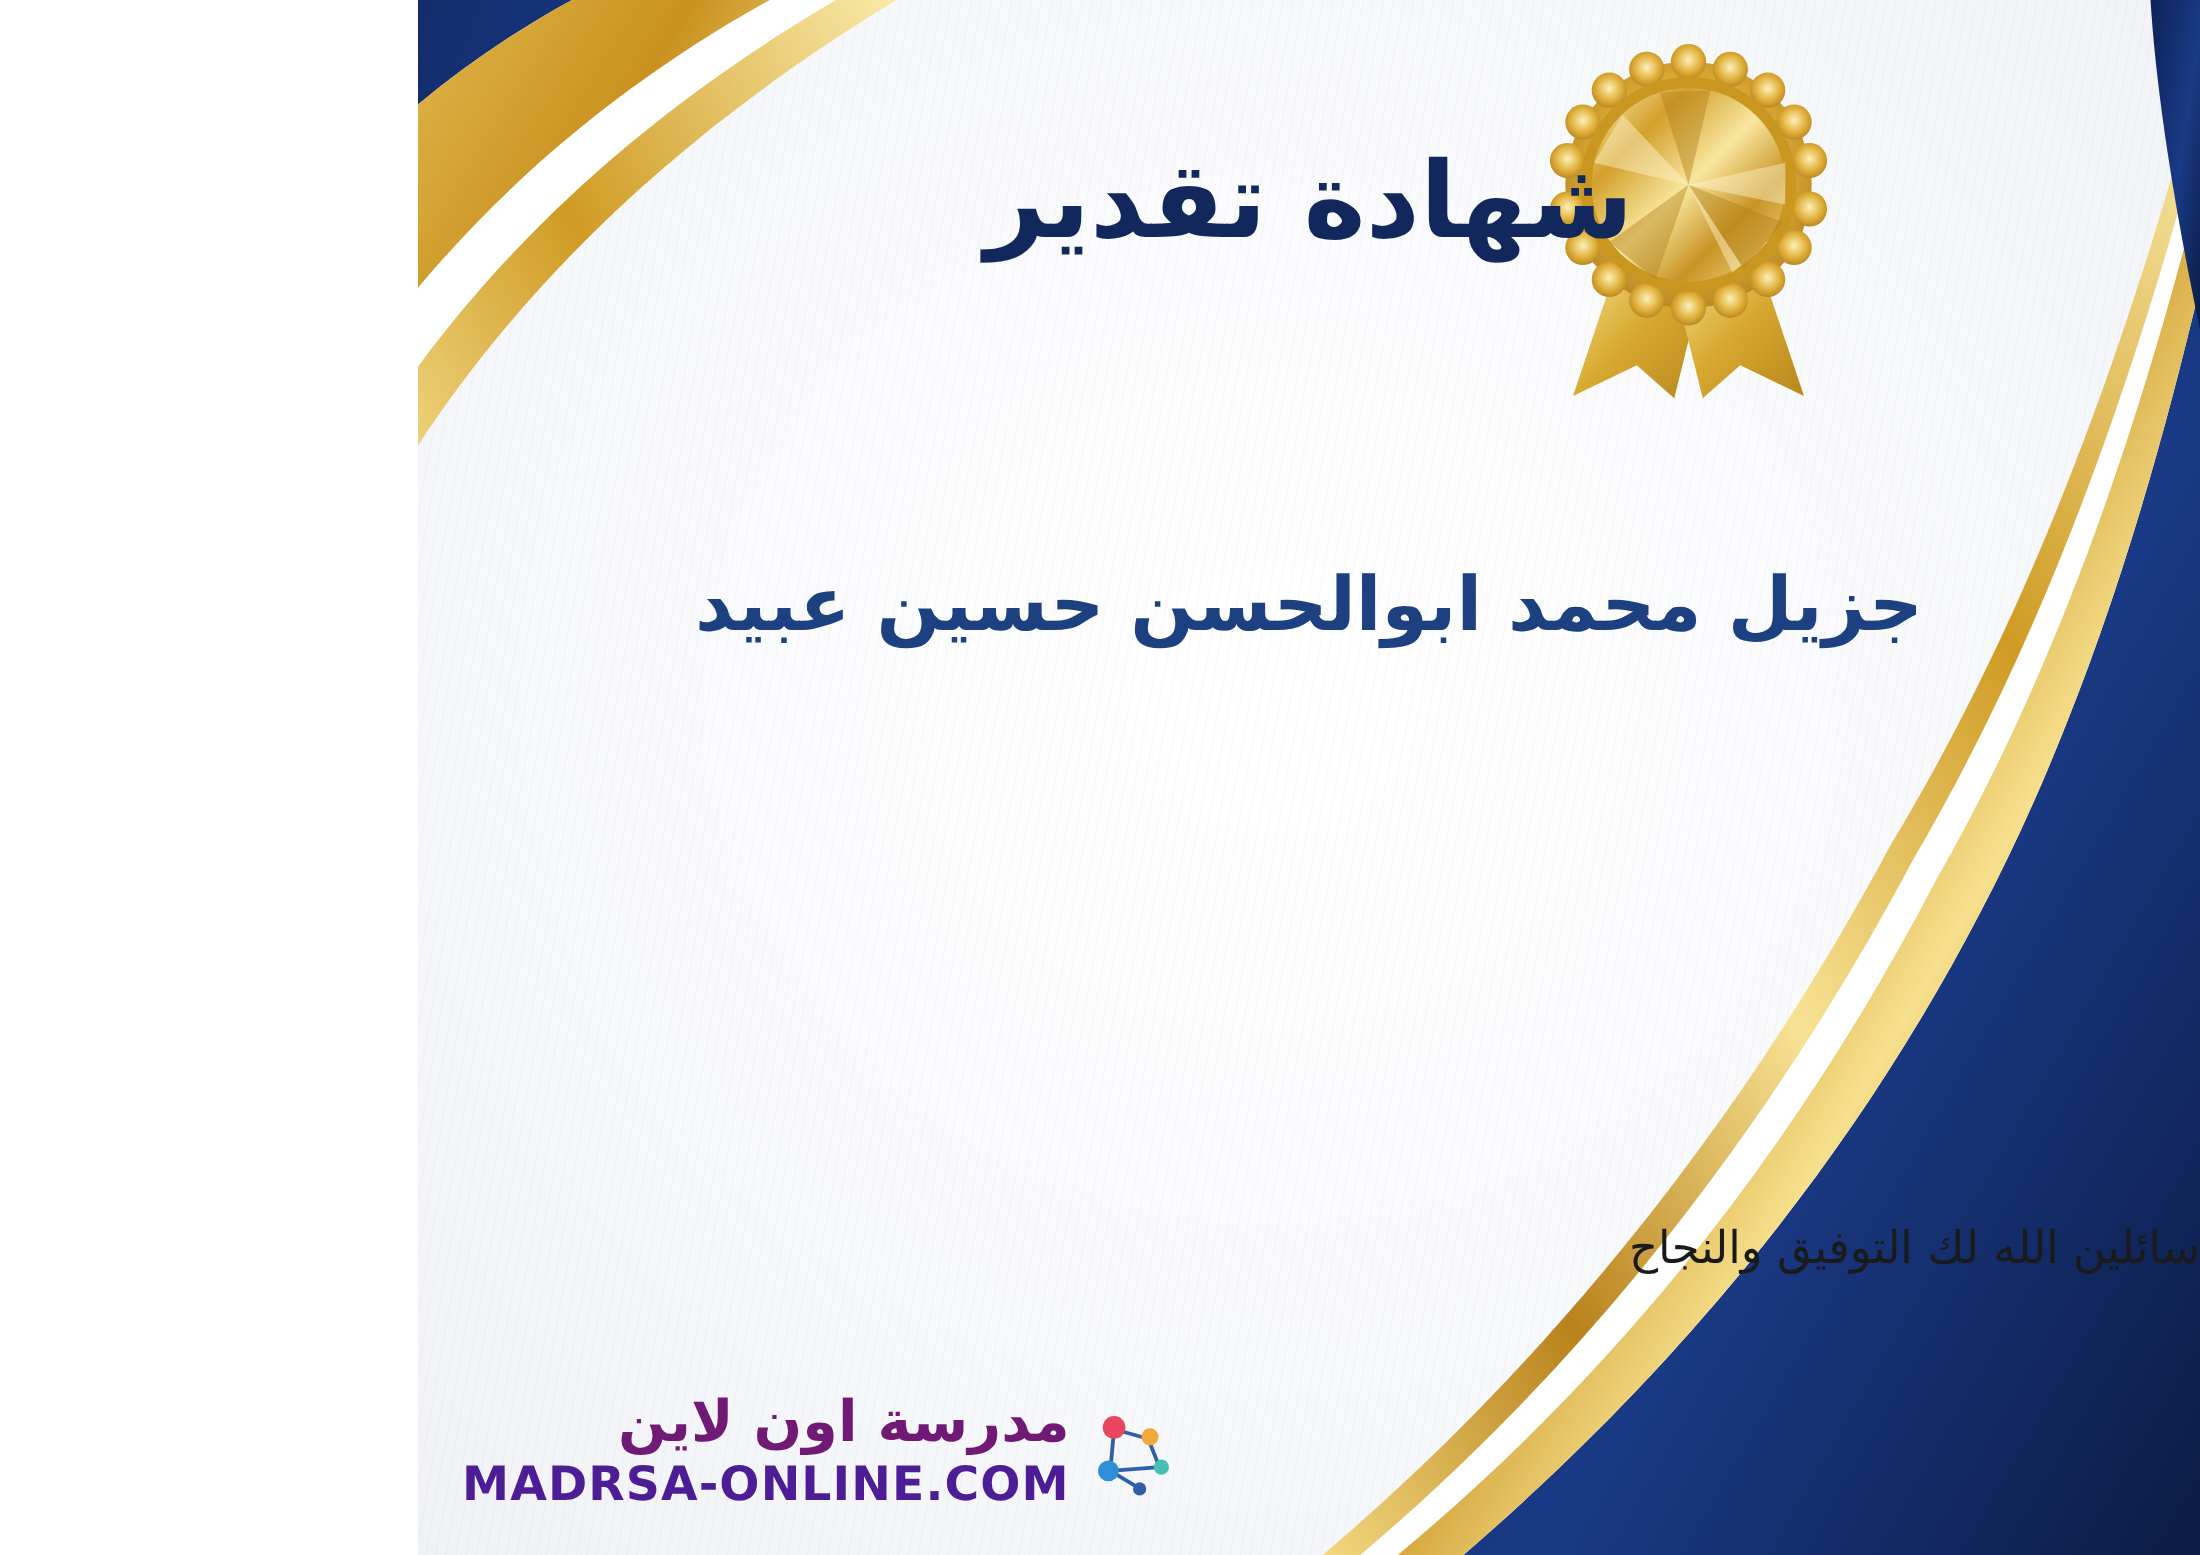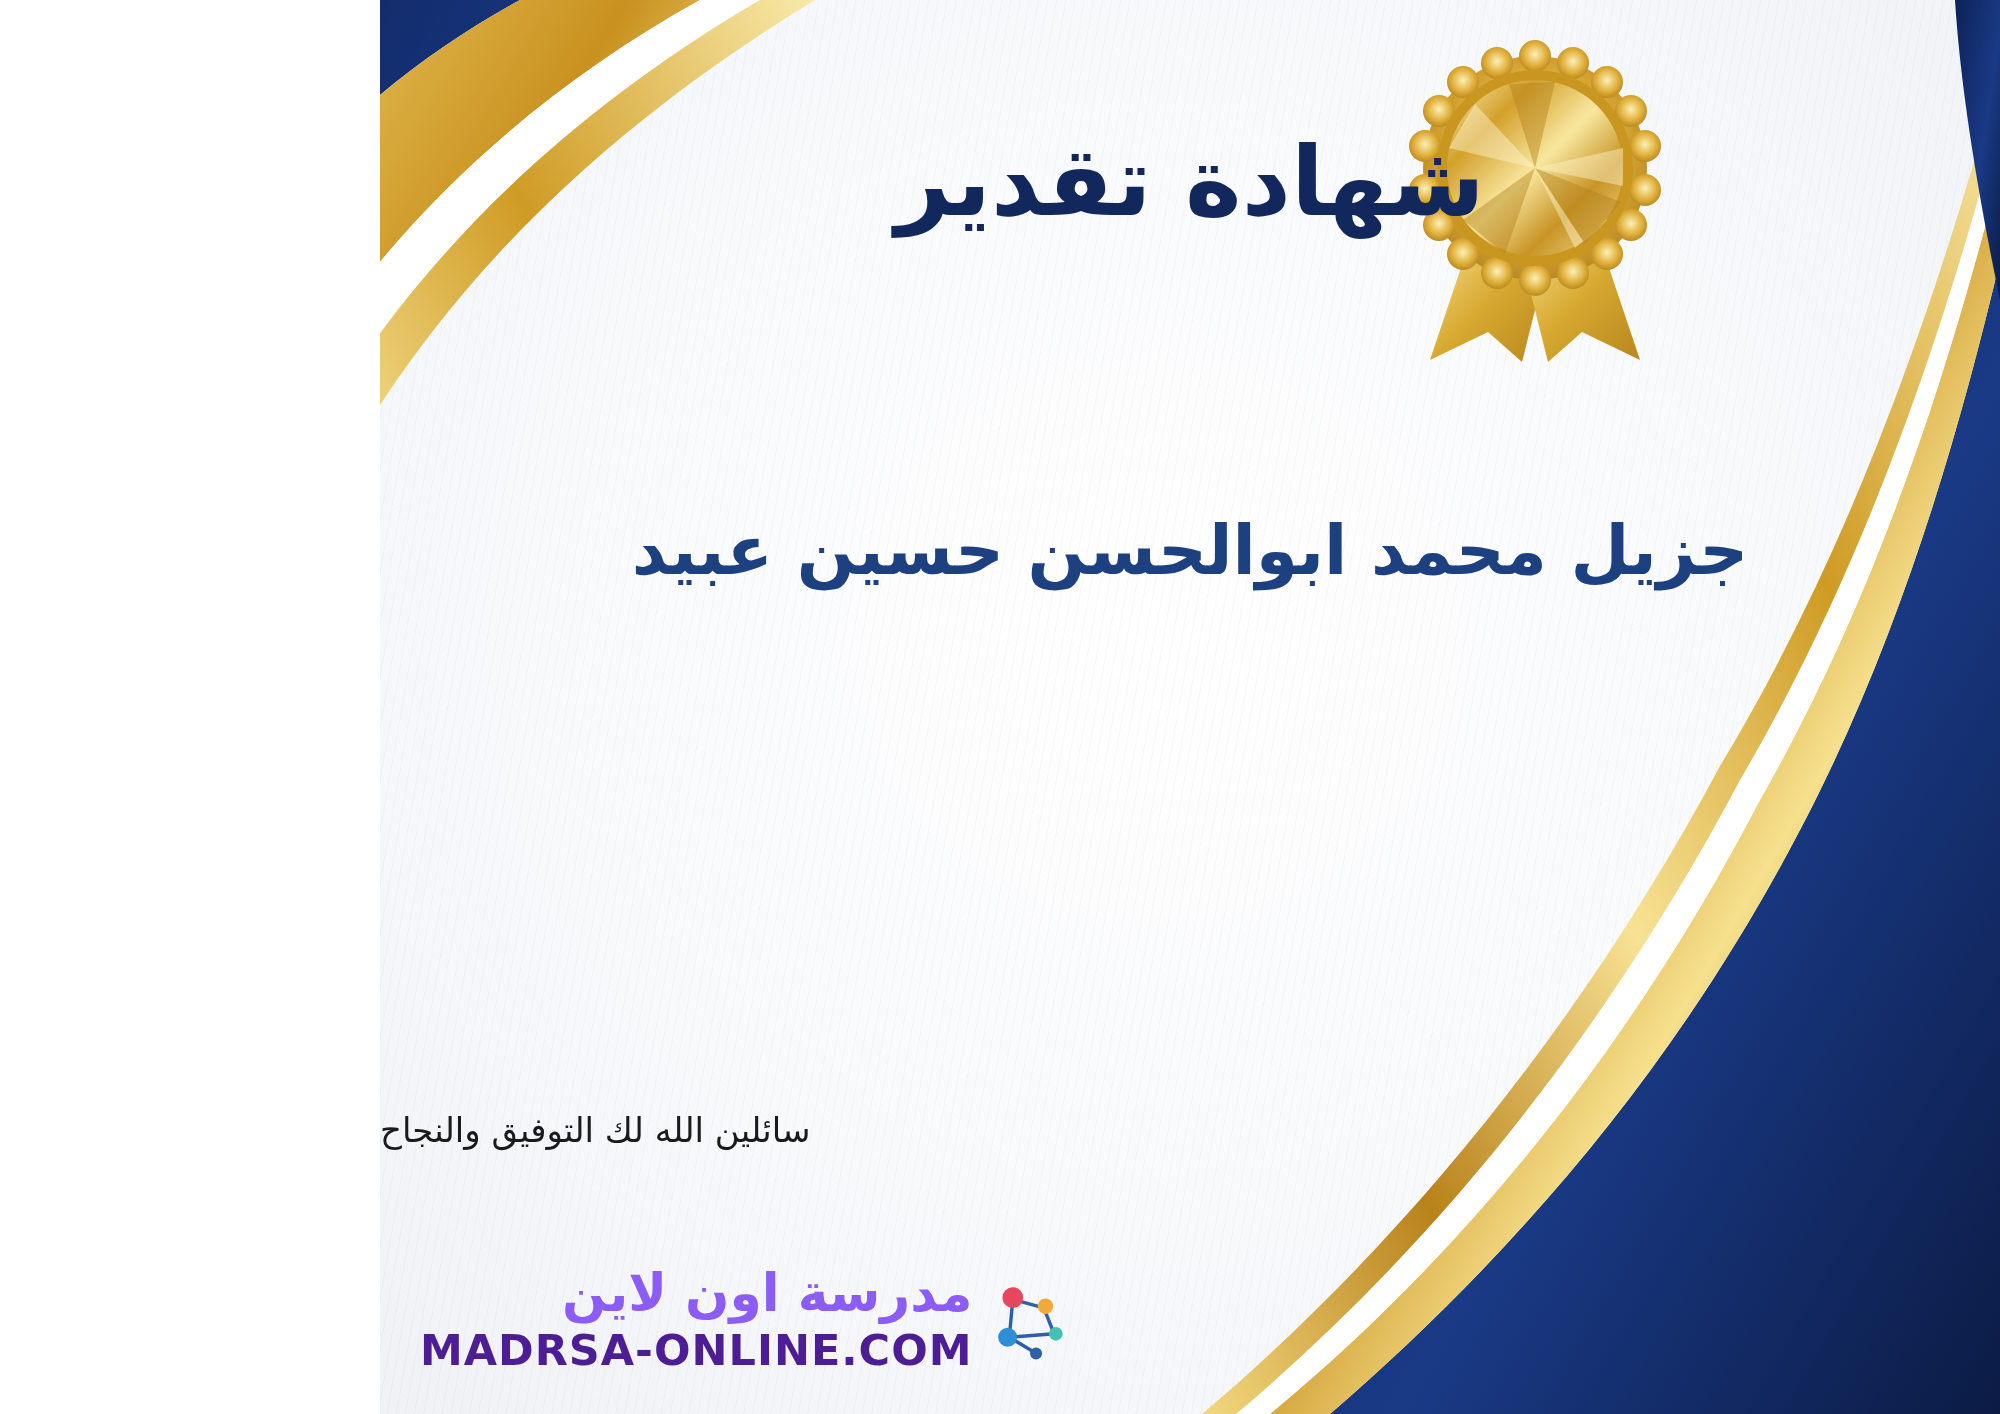--- a/index.html
+++ b/index.html
@@ -113,22 +113,22 @@
   }
   .body-line {
     display: block;
   }
 
   .closing-text {
     position: absolute;
     top: 1110px;
     left: 0;
     right: 0;
-    text-align: left;
-    font-size: 34px;
+    text-align: right;
+    font-size: 41px;
     font-weight: 500;
     color: #1a1a1a;
   }
 
   
   .brand {
     position: absolute;
     left: 40px;
     bottom: 42px;
     display: flex;
@@ -139,21 +139,21 @@
   }
   .brand-text {
     display: flex;
     flex-direction: column;
     align-items: flex-start;
     line-height: 1;
   }
   .brand-ar {
     font-size: 52px;
     font-weight: 700;
-    color: #8b5cf6;
+    color: #701a75;
     direction: rtl;
     letter-spacing: -1px;
   }
   .brand-en {
     margin-top: 10px;
     font-size: 43px;
     font-weight: 700;
     color: #4c1d95;
     direction: ltr;
     letter-spacing: 1px;

